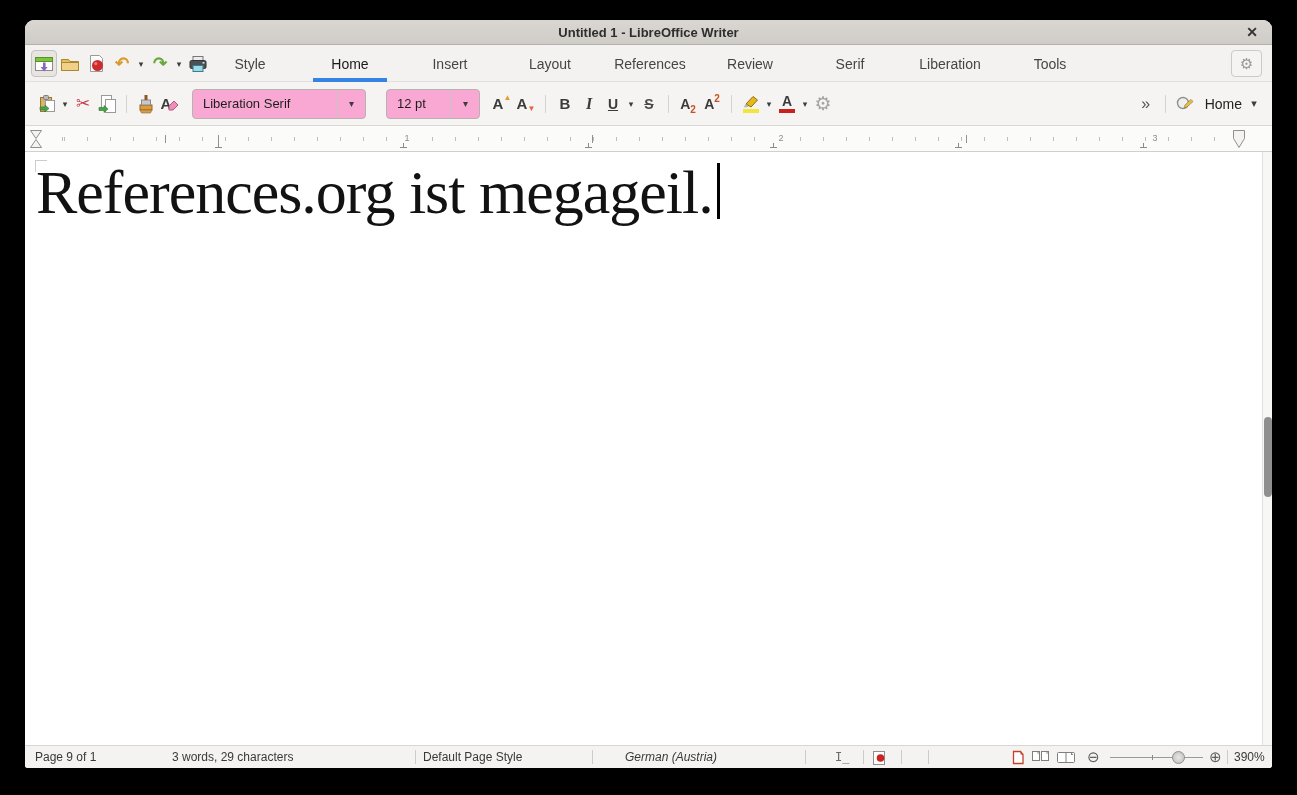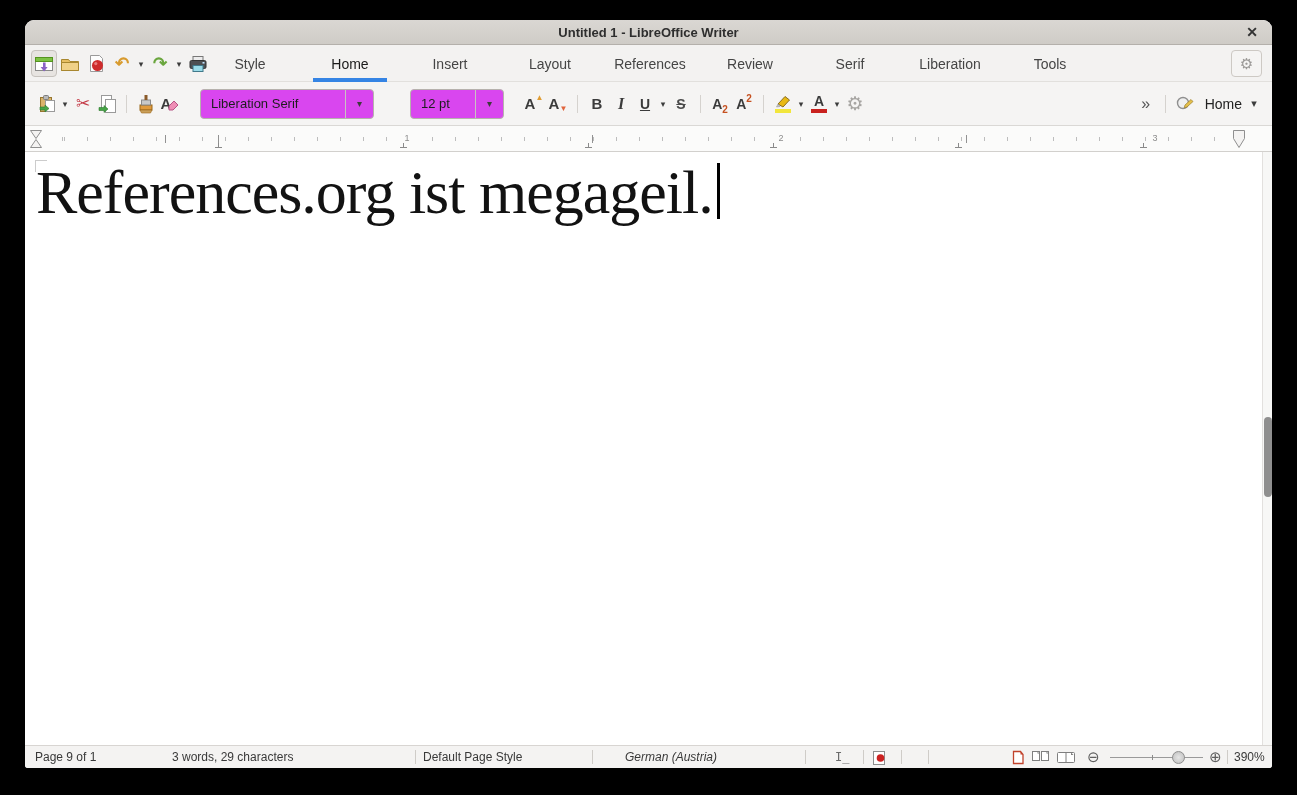--- a/index.html
+++ b/index.html
@@ -39,22 +39,22 @@
   .gearbtn { position:absolute; right:10px; top:5px; width:31px; height:27px; background:#f5f4f3;
              border:1px solid #cdc9c4; border-radius:4px; display:flex; align-items:center; justify-content:center;
              color:#9a9896; font-size:15px; }
 
   
   .toolbar { position:absolute; left:0; top:62px; right:0; height:44px; background:#f5f4f3;
              border-bottom:1px solid #dad8d5; display:flex; align-items:center; padding:0 12px 0 10px; }
   .tbtn { height:28px; min-width:24px; display:flex; align-items:center; justify-content:center;
           border-radius:3px; color:#3b3b3b; }
   .tsep { width:1px; height:18px; background:#d5d2ce; margin:0 7px; }
-  .combo { height:30px; background:#d946ef; border:1px solid #b6b2ad; border-radius:4px;
-           display:flex; align-items:center; margin:0 18px; }
+  .combo { height:30px; background:#f9a8d4; border:1px solid #b6b2ad; border-radius:4px;
+           display:flex; align-items:center; margin:0 10px; }
   .combo .cval { flex:1; padding:0 10px; font-size:13px; color:#1d1d1d; white-space:nowrap; overflow:hidden; }
   .combo .cbtn { width:28px; height:100%; border-left:1px solid #c9c5c0; display:flex;
                  align-items:center; justify-content:center; color:#3c3c3c; font-size:10px; }
   .combo.fontname { width:174px; }
   .combo.fontsize { width:94px; }
 
   .fmt { font-size:15px; font-weight:bold; }
   .fmt-i { font-family:"Liberation Serif", serif; font-style:italic; font-size:16px; font-weight:bold; }
   .fmt-u { text-decoration:underline; font-size:14px; }
   .fmt-s { text-decoration:line-through; font-size:14px; color:#4a4a4a; }

